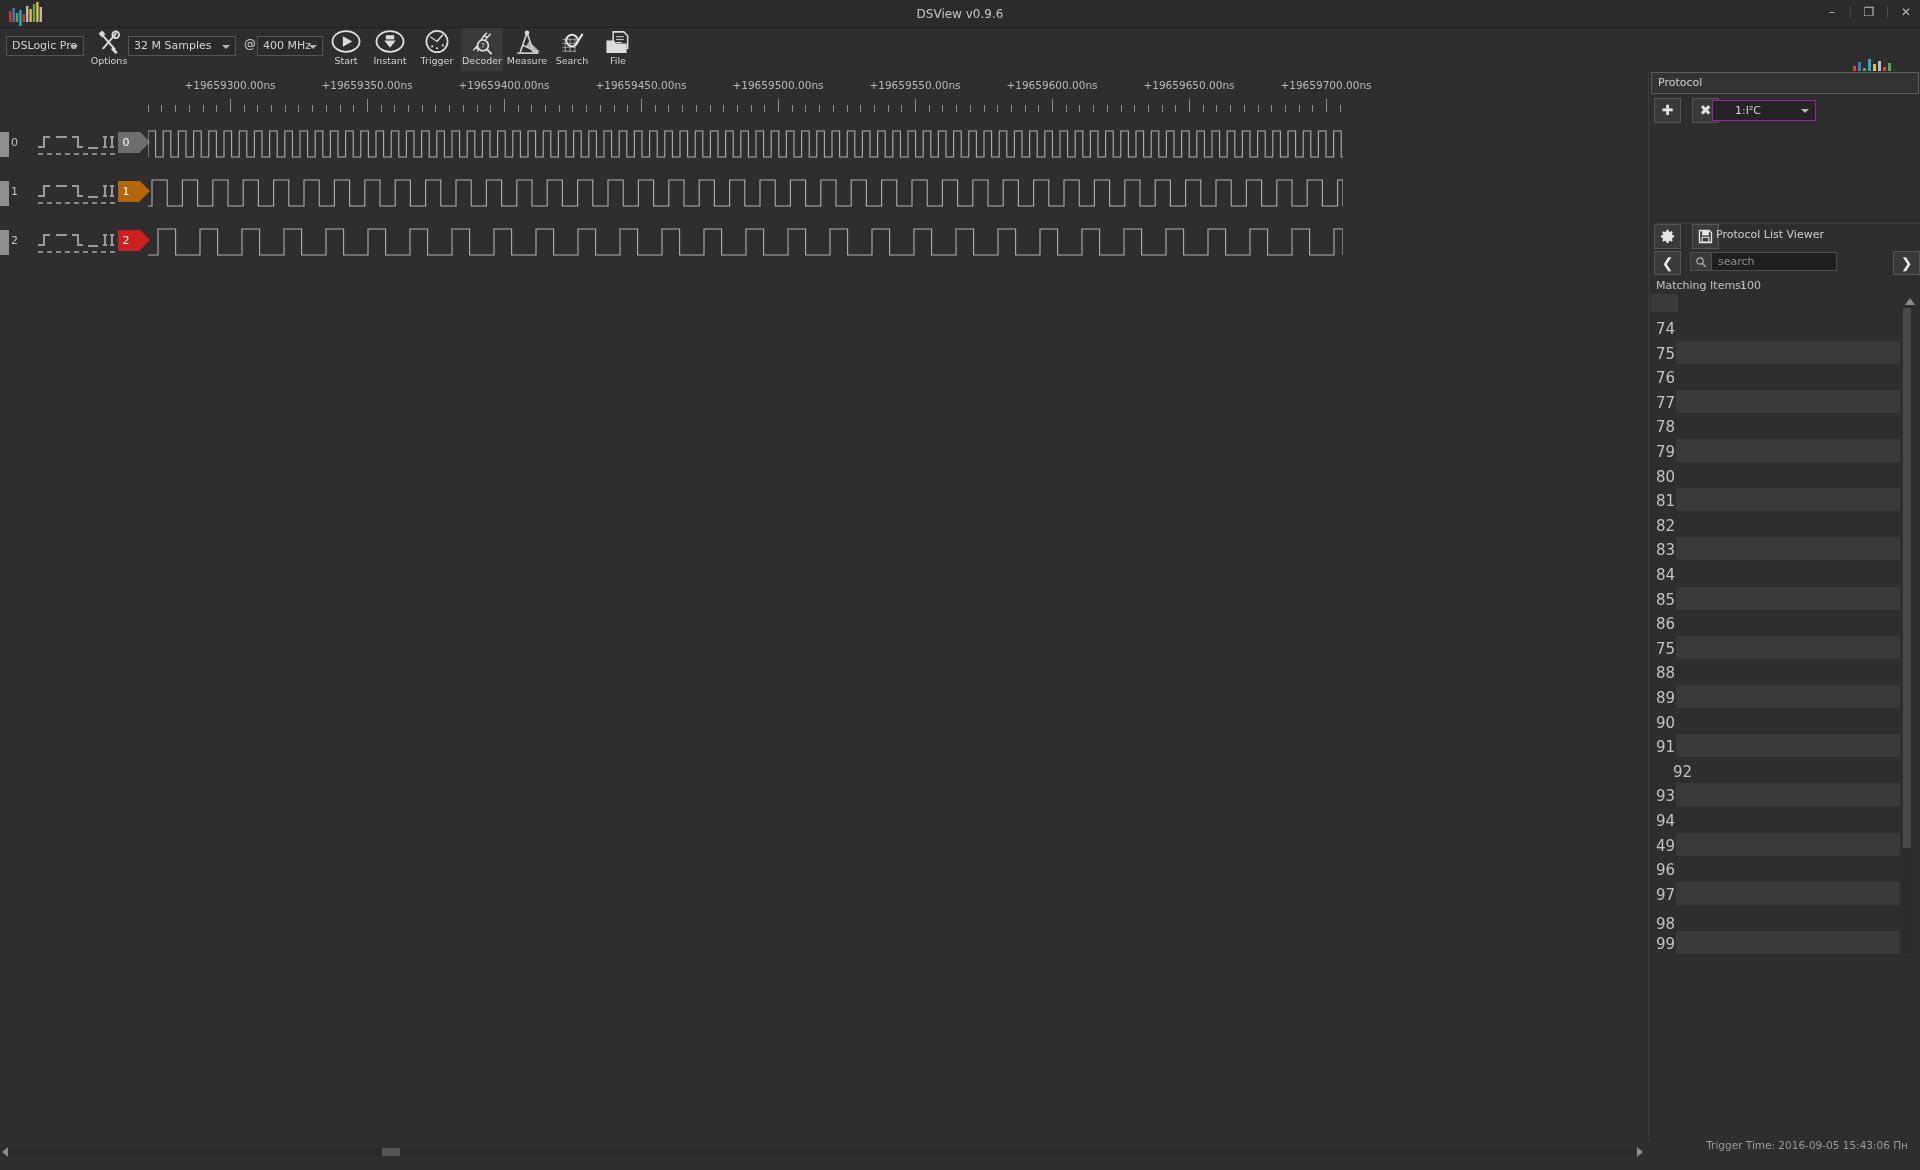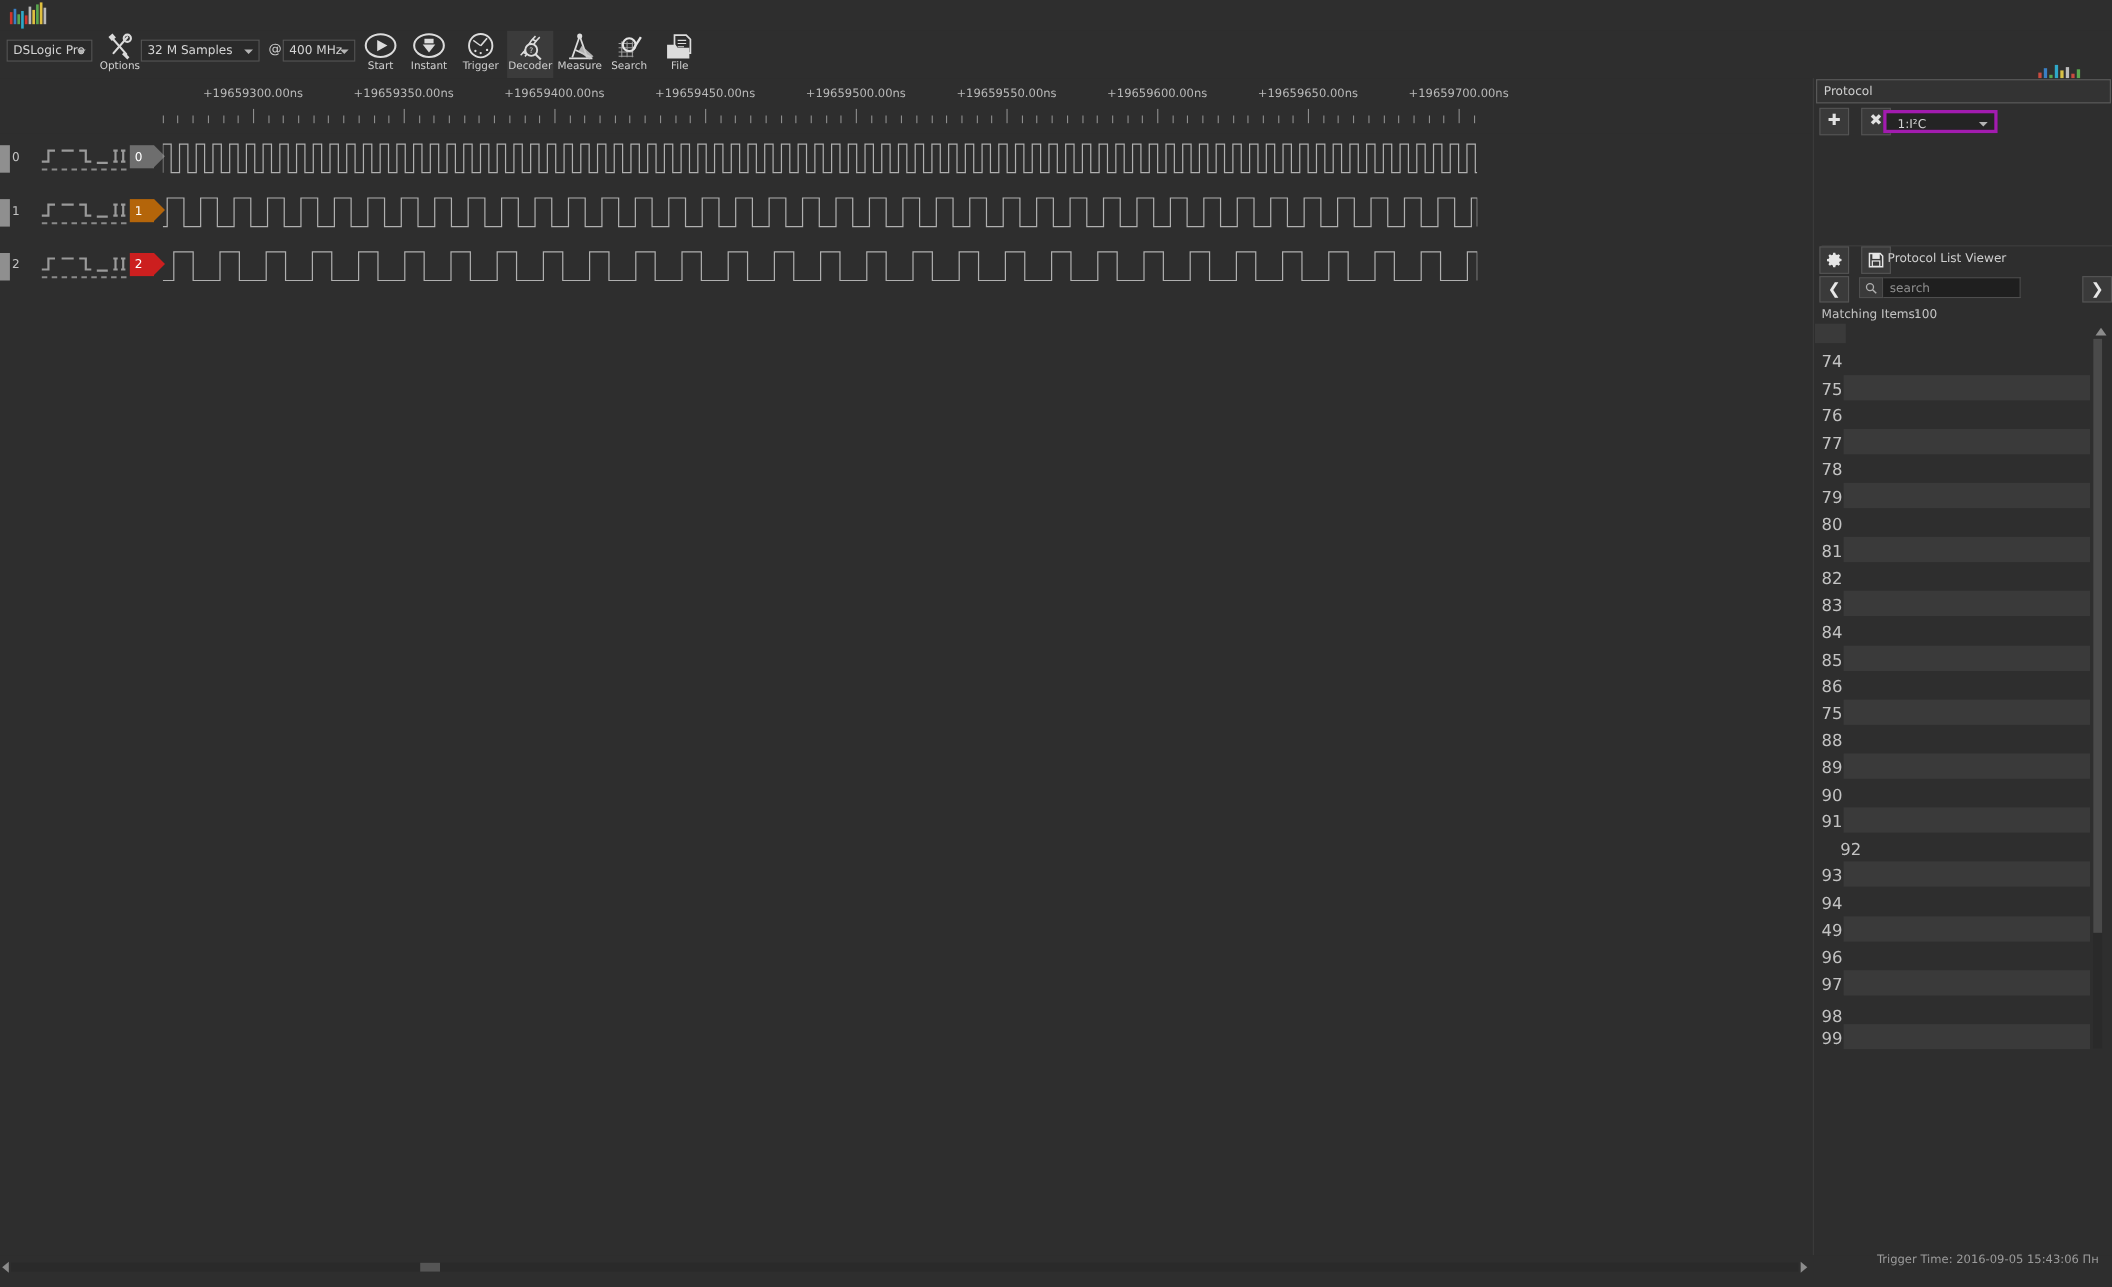--- a/index.html
+++ b/index.html
@@ -102,22 +102,22 @@
     position:absolute; left:2px; top:1px; width:268px; height:22px;
     border:1px solid #5d5d5d; background:#333; color:#cfcfcf; font-size:11px;
     line-height:20px; padding-left:6px;
   }
   .sq-btn {
     position:absolute; width:27px; height:25px; background:#3a3a3a; border:1px solid #555;
     color:#e2e2e2; text-align:center; line-height:23px; font-size:14px; cursor:pointer;
   }
   .dec-combo {
     position:absolute; left:1712px; top:100px; width:104px; height:21px;
-    background:#242424; border:3px solid #a21caf; color:#d4d4d4; font-size:11px;
-    line-height:19px; padding-left:10px; cursor:pointer;
+    background:#242424; border:1px solid #a21caf; color:#d4d4d4; font-size:11px;
+    line-height:19px; padding-left:22px; cursor:pointer;
   }
   .dec-combo .arrow {
     position:absolute; right:6px; top:8px; width:0;height:0;
     border-left:4px solid transparent;border-right:4px solid transparent;border-top:4px solid #b4b4b4;
   }
   .hr-sep { position:absolute; left:1656px; top:223px; width:264px; height:1px; background:#3f3f3f; }
   .plv-title { position:absolute; left:1716px; top:228px; font-size:11px; color:#cfcfcf; line-height:14px; }
   .nav-btn {
     position:absolute; width:27px; height:24px; background:#3a3a3a; border:1px solid #555;
     color:#e8e8e8; text-align:center; line-height:22px; font-size:14px; cursor:pointer;
@@ -156,20 +156,30 @@
     border-top:5px solid transparent;border-bottom:5px solid transparent;border-right:6px solid #8c8c8c; cursor:pointer;}
   .hs-right { position:absolute; left:1637px; top:1147px; width:0;height:0;
     border-top:5px solid transparent;border-bottom:5px solid transparent;border-left:6px solid #8c8c8c; cursor:pointer;}
   .trigger-time { position:absolute; right:12px; top:1139px; font-size:10.5px; color:#9b9b9b; }
 </style>
 </head>
 <body>
 
 <div class="app">
 
+  <div class="titlebar">
+    <div class="title-text">DSView v0.9.6</div>
+    <div class="win-btns">
+      <div class="win-btn">–</div>
+      <div class="win-sep"></div>
+      <div class="win-btn">❐</div>
+      <div class="win-sep"></div>
+      <div class="win-btn">✕</div>
+    </div>
+  </div>
 
   <svg class="logo" viewBox="0 0 44 26">
     <rect x="1" y="9" width="2.4" height="11" fill="#d0342c"></rect>
     <rect x="4.4" y="6" width="2.4" height="14" fill="#3a7fc4"></rect>
     <rect x="7.8" y="11" width="2.4" height="9" fill="#5aa84f"></rect>
     <rect x="11.2" y="8" width="2.4" height="16" fill="#2fa8c8"></rect>
     <rect x="14.6" y="12" width="2.4" height="8" fill="#d0342c"></rect>
     <rect x="18" y="4" width="2.4" height="16" fill="#b9b9b9"></rect>
     <rect x="21.4" y="7" width="2.4" height="13" fill="#e0c040"></rect>
     <rect x="24.8" y="2" width="2.4" height="18" fill="#5aa84f"></rect>

